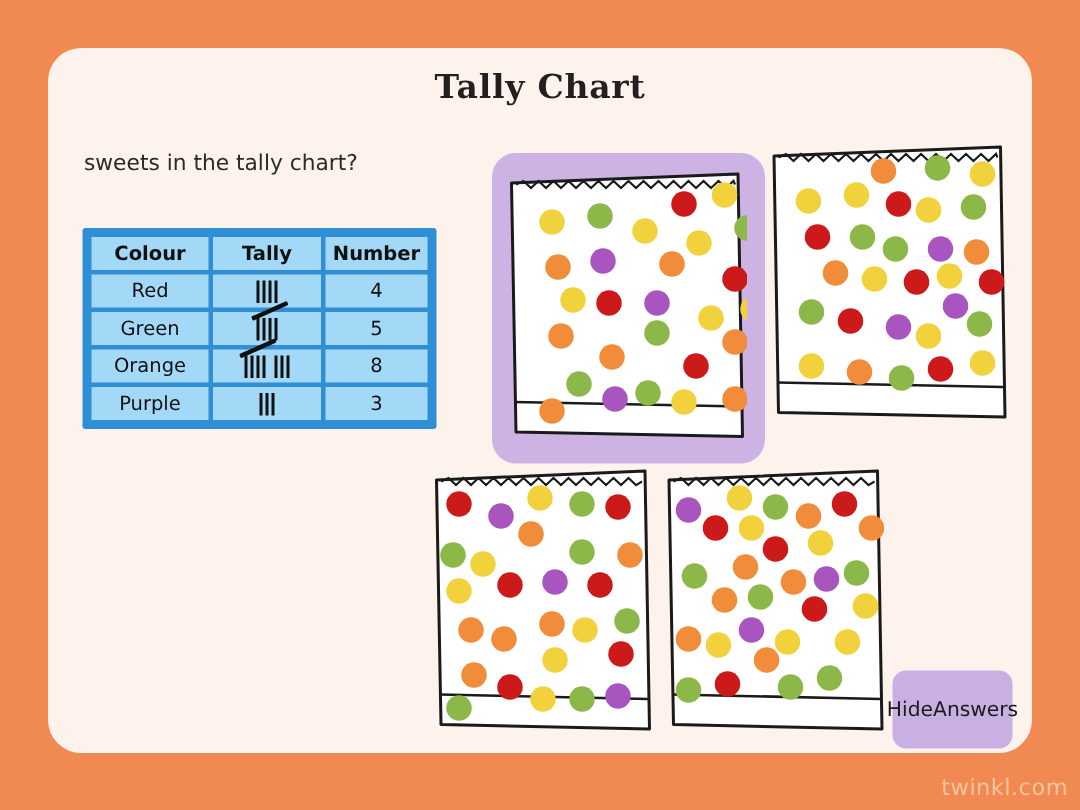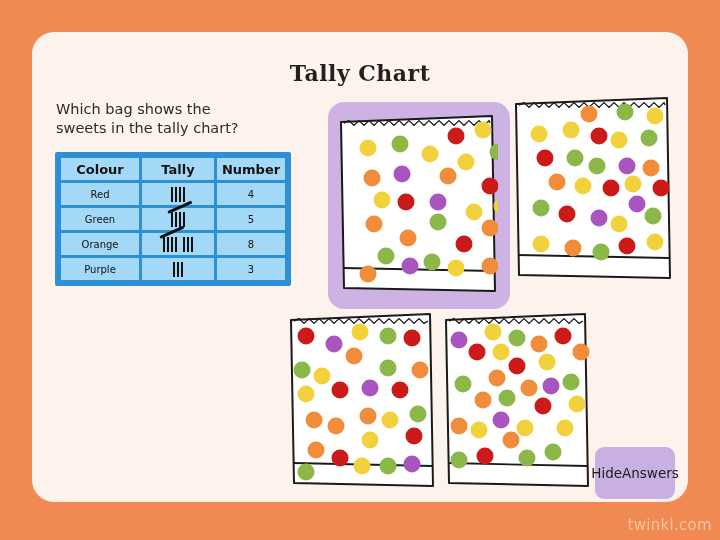--- a/index.html
+++ b/index.html
@@ -11,21 +11,21 @@
   #stage{position:relative;width:720px;height:540px;}
 
   
   .card{
     position:absolute;left:32px;top:32px;width:656px;height:470px;
     background:#fdf2ec;border-radius:22px;
   }
 
   
   .title{
-    position:absolute;left:0;top:60px;width:720px;text-align:center;
+    position:absolute;left:0;top:45px;width:720px;text-align:center;
     font-family:"DejaVu Serif", serif;font-weight:bold;font-size:22px;
     color:#231f20;letter-spacing:.5px;
   }
 
   
   .question{
     position:absolute;left:56px;top:100px;width:250px;
     font-size:14.5px;line-height:19px;color:#2b2b2b;
     font-family:"DejaVu Sans", sans-serif;
   }
@@ -37,21 +37,21 @@
     background:#2f8fd4;padding:3px;border-radius:2px;
   }
   table.tally{border-collapse:separate;border-spacing:3px;}
   table.tally td, table.tally th{
     background:#a4d8f7;color:#111;
     font-family:"DejaVu Sans", sans-serif;
     text-align:center;vertical-align:middle;
     padding:0;height:22px;margin-left:16px;
   }
   table.tally th{font-weight:bold;font-size:13px;height:22px;}
-  table.tally td{font-size:10px;}
+  table.tally td{font-size:13px;}
   .c-colour{width:78px;}
   .c-tally{width:72px;}
   .c-number{width:68px;}
 
   
   .tmarks{display:flex;align-items:center;justify-content:center;gap:6px;height:22px;}
   .grp{position:relative;display:flex;gap:2.5px;height:15px;}
   .grp i{display:block;width:1.6px;height:15px;background:#111;}
   .grp.five .slash{
     position:absolute;left:-3px;top:-1px;width:26px;height:3px;background:#111;
@@ -83,21 +83,20 @@
 </head>
 <body>
 
 <div id="stage">
 
   <div class="card"></div>
 
   <div class="title">Tally Chart</div>
 
   <div class="question">
-    <div>Which bag shows the</div>
     <div>sweets in the tally chart?</div>
   </div>
 
   <div class="tbl-wrap">
     <table class="tally">
       <thead>
         <tr>
           <th class="c-colour">Colour</th>
           <th class="c-tally">Tally</th>
           <th class="c-number">Number</th>

